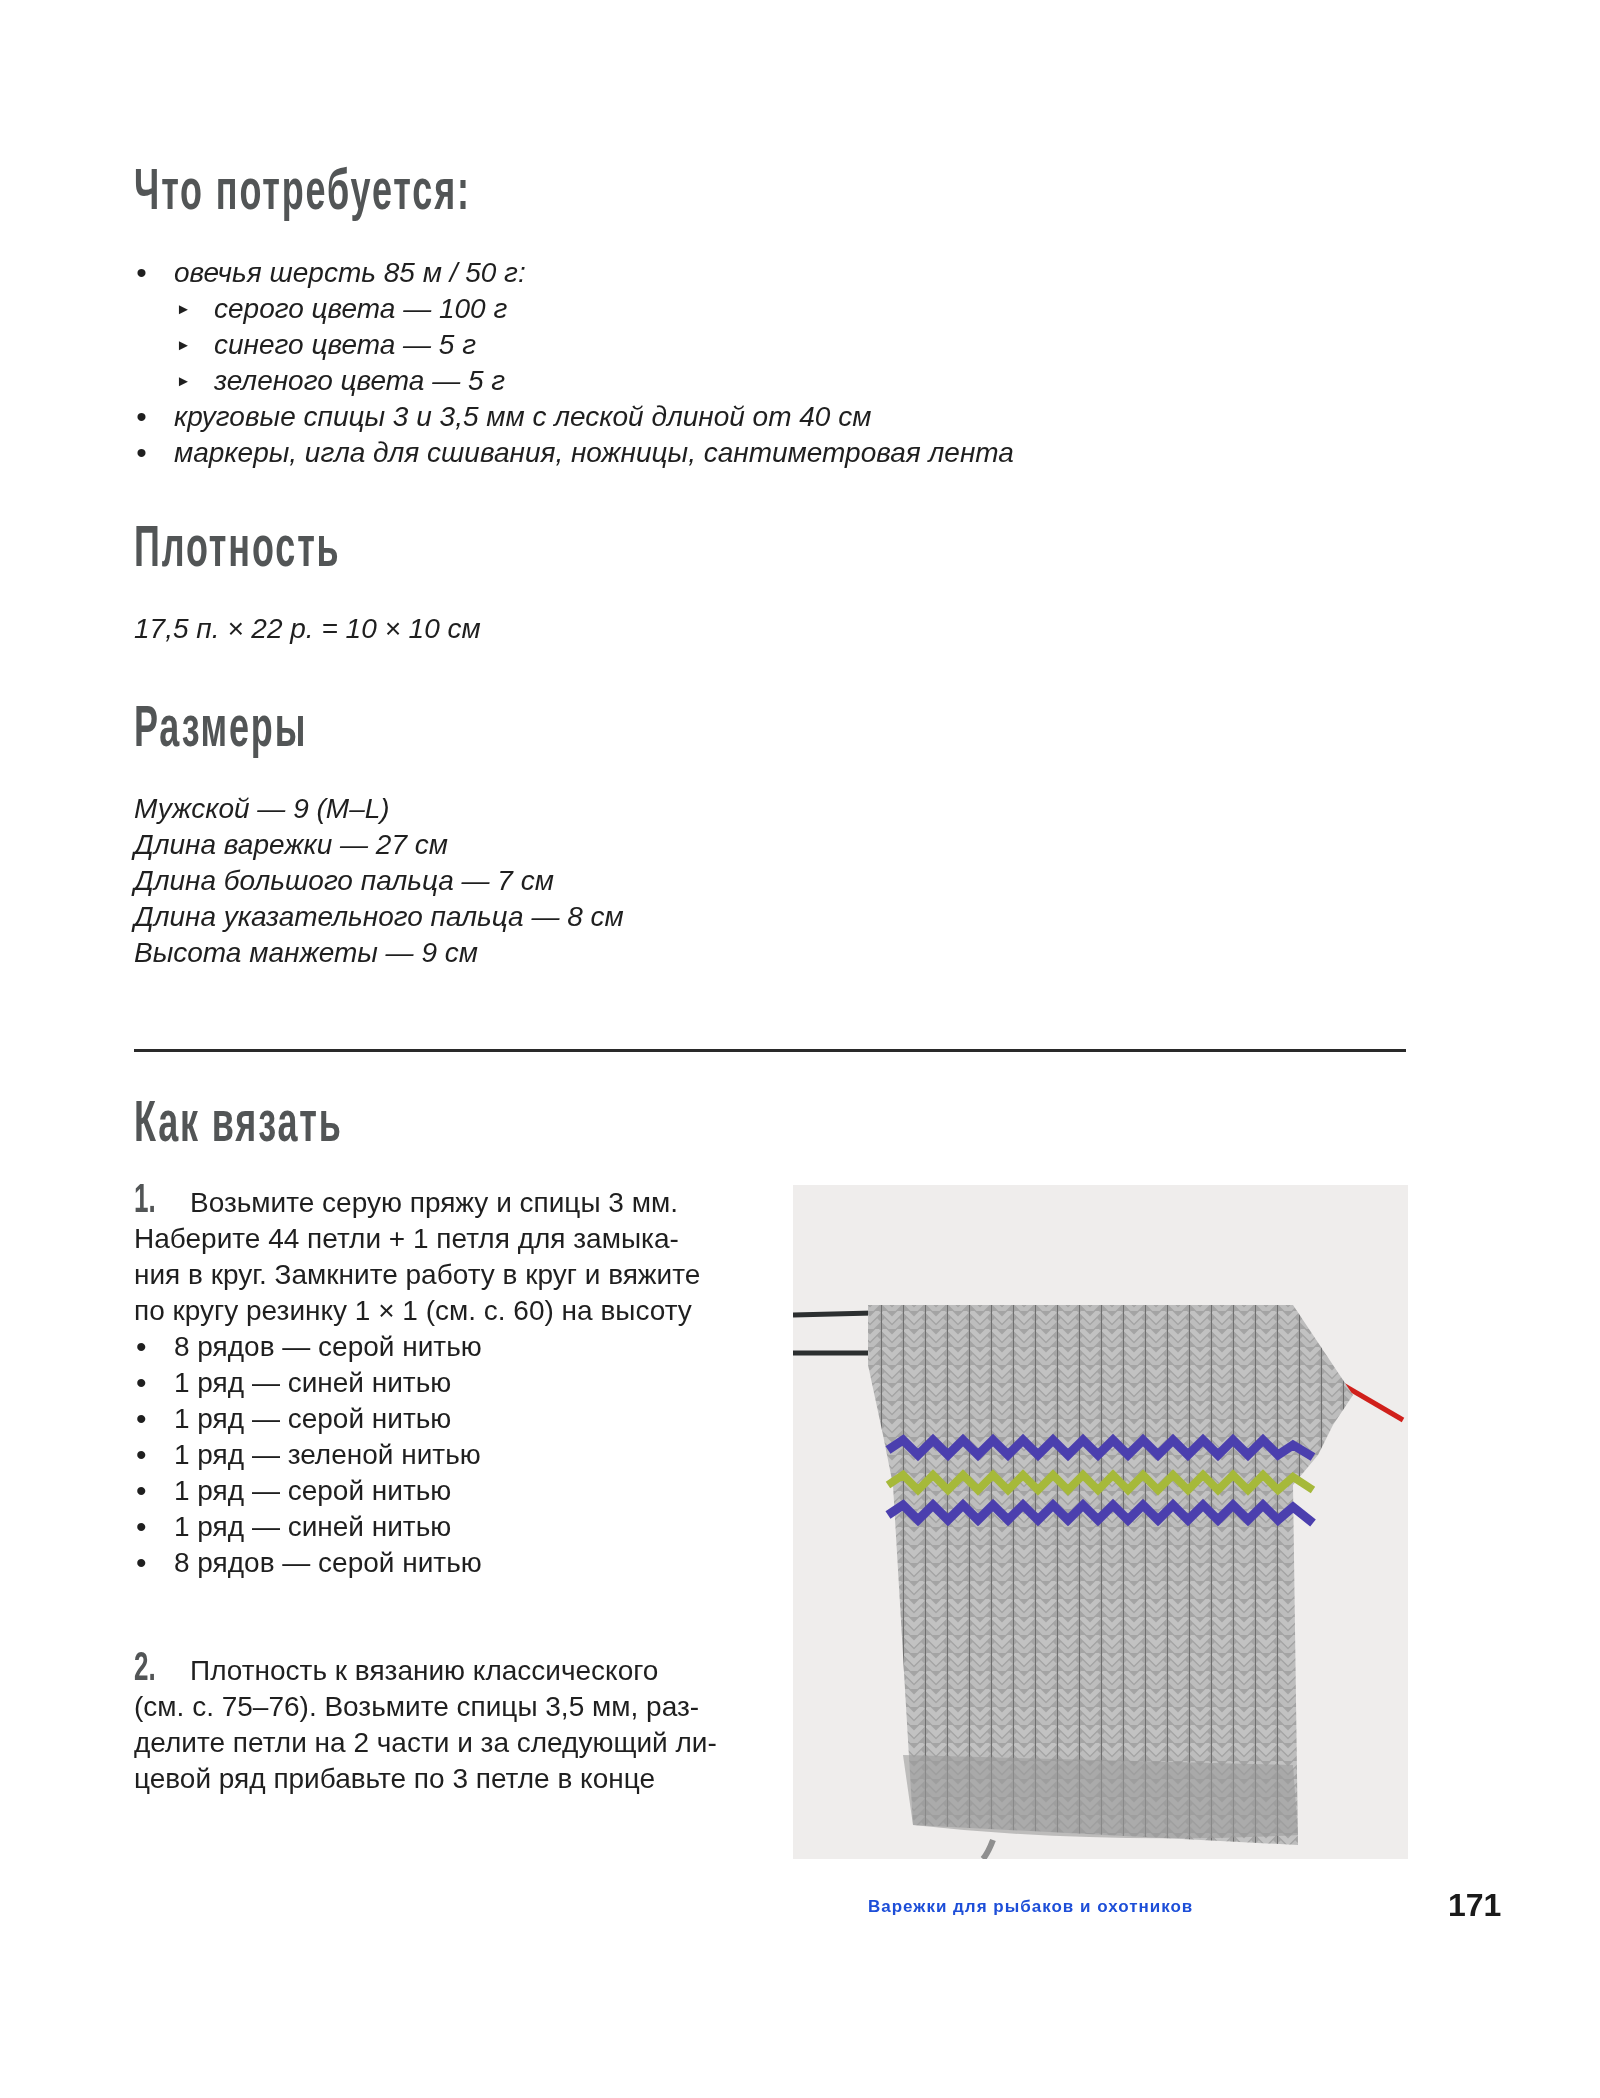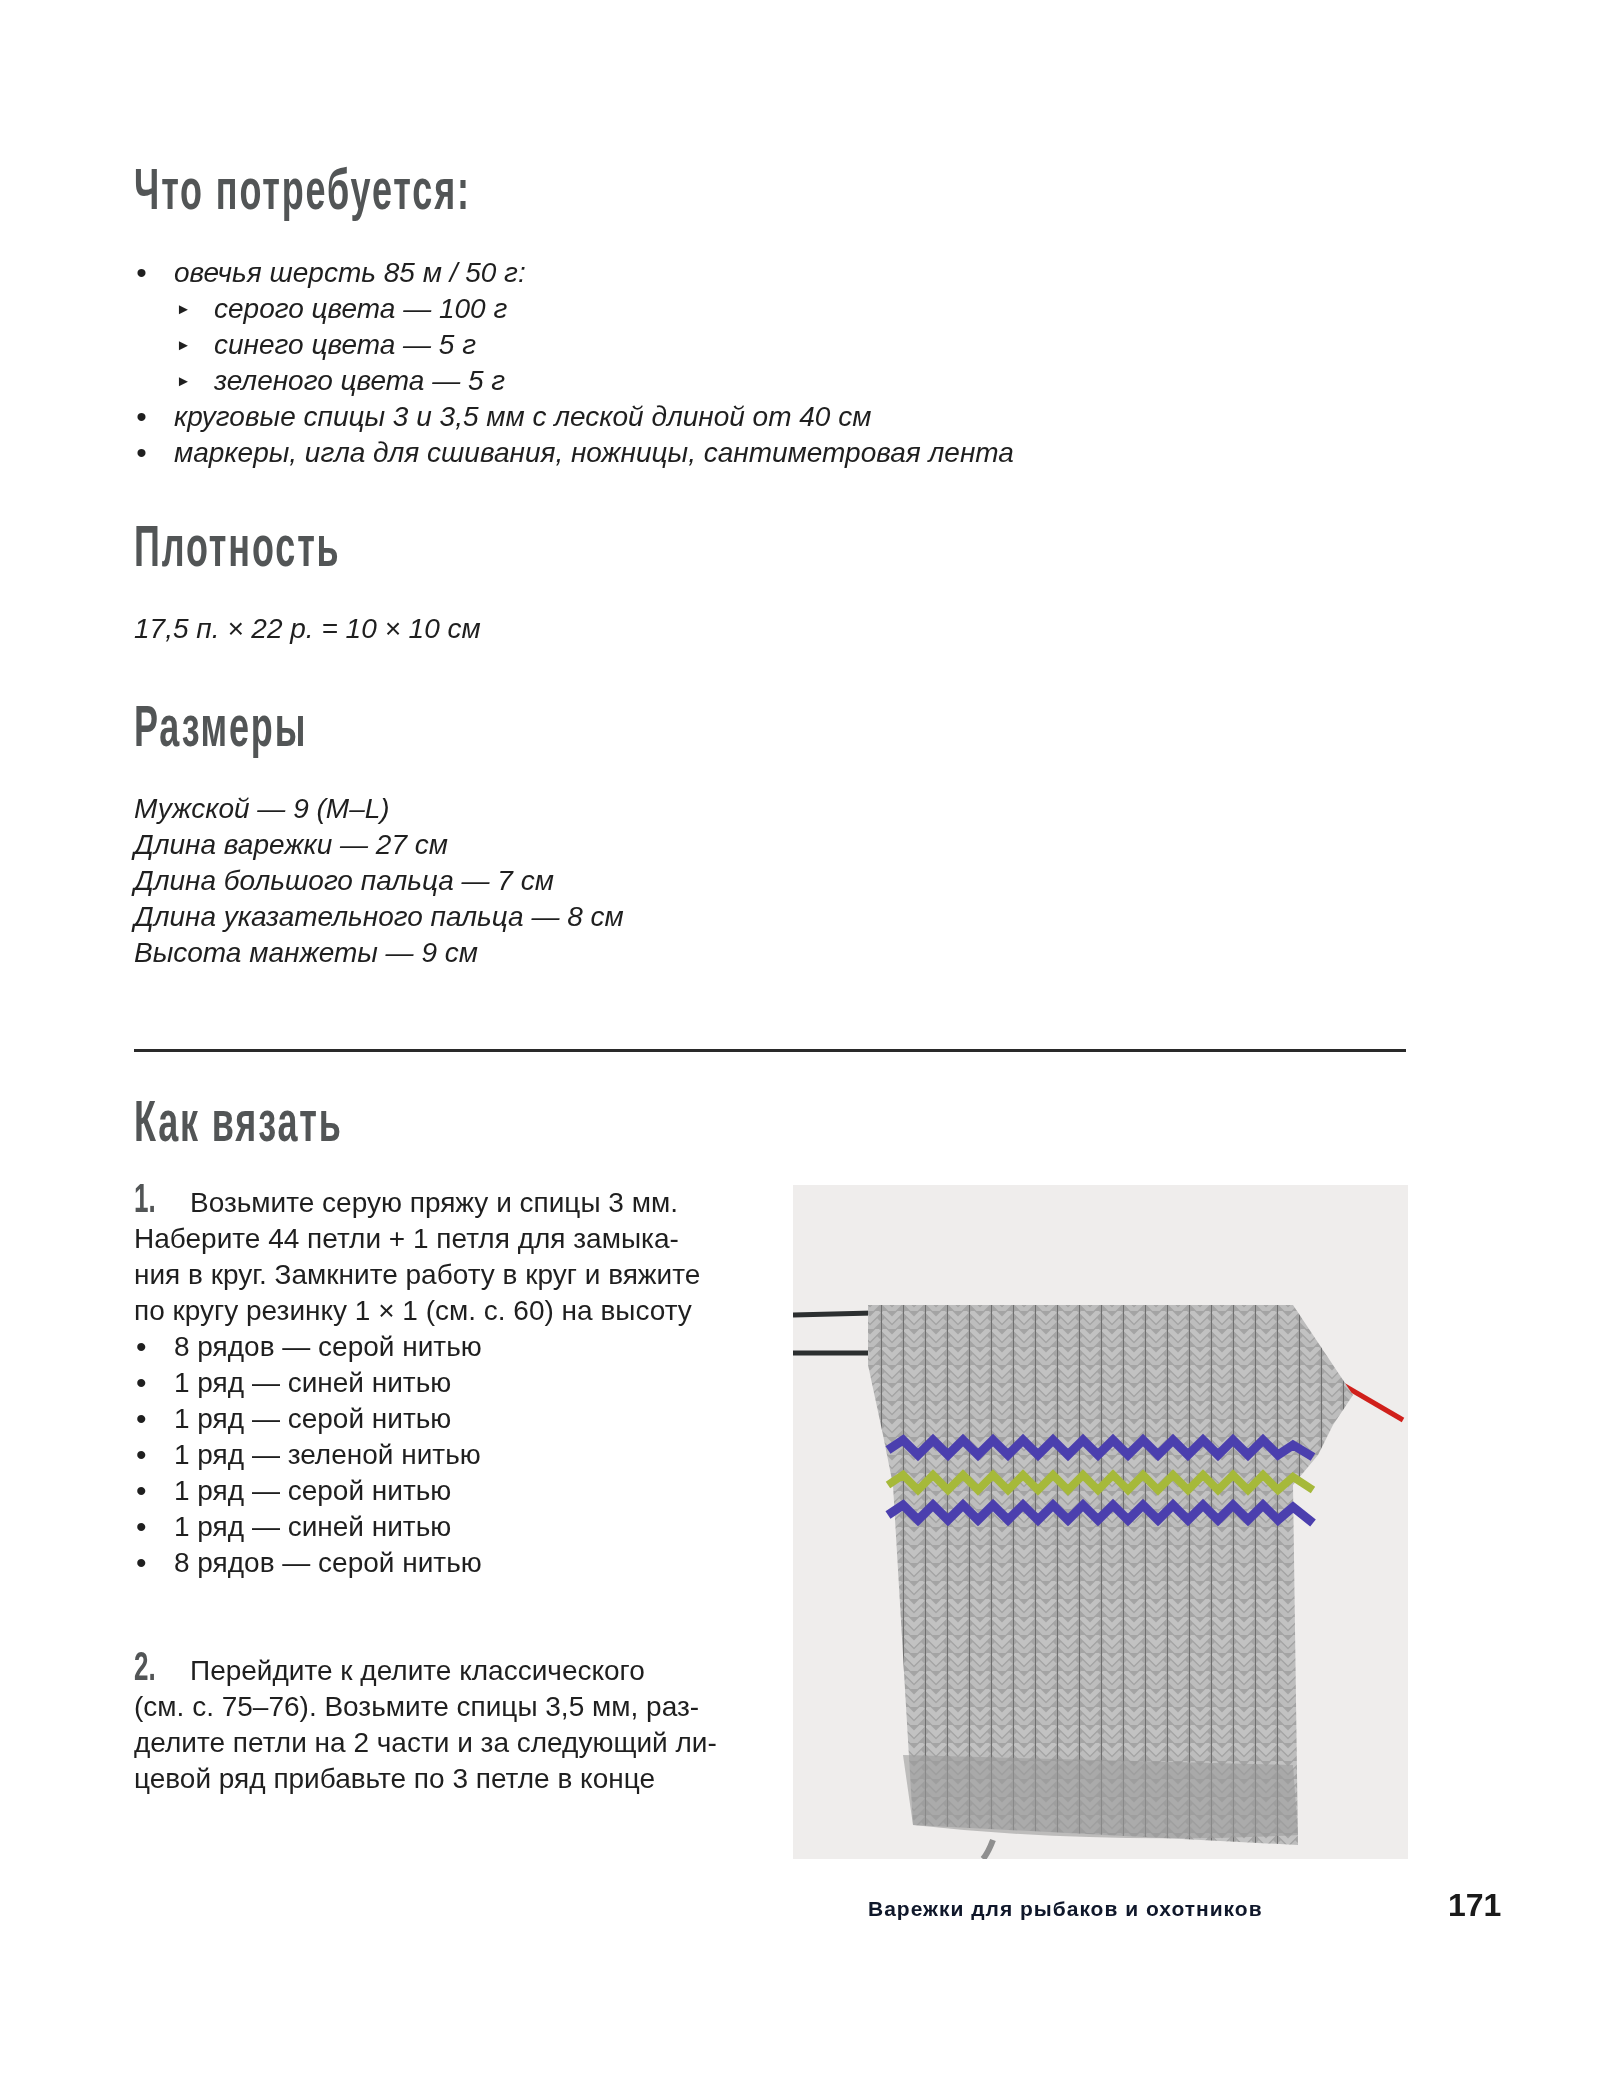--- a/index.html
+++ b/index.html
@@ -17,21 +17,21 @@
   ul { list-style: none; margin: 0; padding: 0; }
   .bul { position: relative; padding-left: 40px; }
   .bul::before { content: "\2022"; position: absolute; left: 2px; top: 0; font-size: 30px; }
   .sub { position: relative; padding-left: 80px; }
   .sub .tri { position: absolute; left: 42px; top: 0; font-size: 15px; }
   .divider { position: absolute; left: 134px; top: 1049px; width: 1272px; height: 3px; background: #2a2a2a; }
   .step { position: absolute; left: 134px; width: 620px; }
   .stepnum { display: inline-block; font-weight: bold; color: #525556; font-size: 40px;
              transform: scaleX(0.65); transform-origin: left bottom; width: 56px; vertical-align: baseline; }
   .photo { position: absolute; left: 793px; top: 1185px; width: 615px; height: 674px; background: #efedec; overflow: hidden; }
-  .footer-title { position: absolute; left: 868px; top: 1897px; font-size: 21px; font-weight: bold; color: #0f172a; letter-spacing: 1px; }
+  .footer-title { position: absolute; left: 868px; top: 1897px; font-size: 17px; font-weight: bold; color: #1d4ed8; letter-spacing: 1px; }
   .page-num { position: absolute; left: 1448px; top: 1887px; font-size: 32px; font-weight: bold; color: #1a1a1a; }
 </style>
 </head>
 <body>
 
 <h2 class="h" style="top:160px;">Что потребуется:</h2>
 <div class="block txt" style="top:255px;">
   <ul>
     <li class="bul"><span>овечья шерсть 85 м / 50 г:</span></li>
     <li class="sub"><span class="tri">►</span><span>серого цвета — 100 г</span></li>
@@ -68,21 +68,21 @@
     <li class="bul">1 ряд — синей нитью</li>
     <li class="bul">1 ряд — серой нитью</li>
     <li class="bul">1 ряд — зеленой нитью</li>
     <li class="bul">1 ряд — серой нитью</li>
     <li class="bul">1 ряд — синей нитью</li>
     <li class="bul">8 рядов — серой нитью</li>
   </ul>
 </div>
 
 <div class="step txt" style="top:1648px;">
-  <div><span class="stepnum">2.</span><span>Перейдите к делите классического</span></div>
+  <div><span class="stepnum">2.</span><span>Плотность к вязанию классического</span></div>
   <div>(см. с. 75–76). Возьмите спицы 3,5 мм, раз-</div>
   <div>делите петли на 2 части и за следующий ли-</div>
   <div>цевой ряд прибавьте по 3 петле в конце</div>
 </div>
 
 <div class="photo">
   <svg width="615" height="674" viewBox="0 0 615 674">
     <defs>
       <pattern id="rib" width="22" height="18" patternUnits="userSpaceOnUse">
         <rect width="22" height="18" fill="#a4a4a4"></rect>

